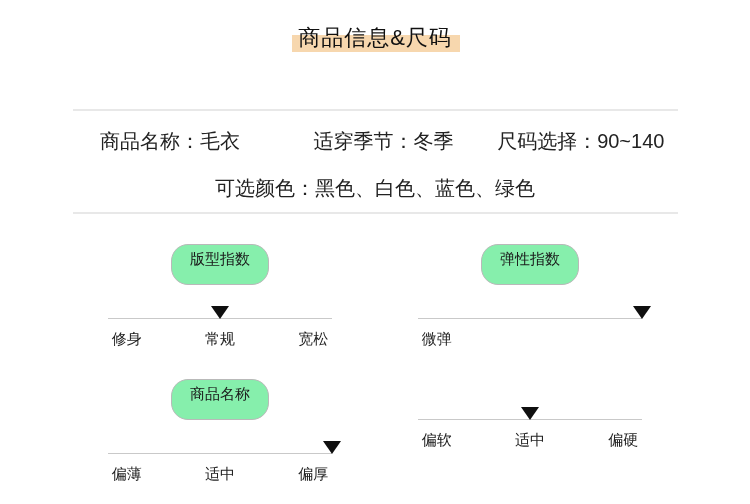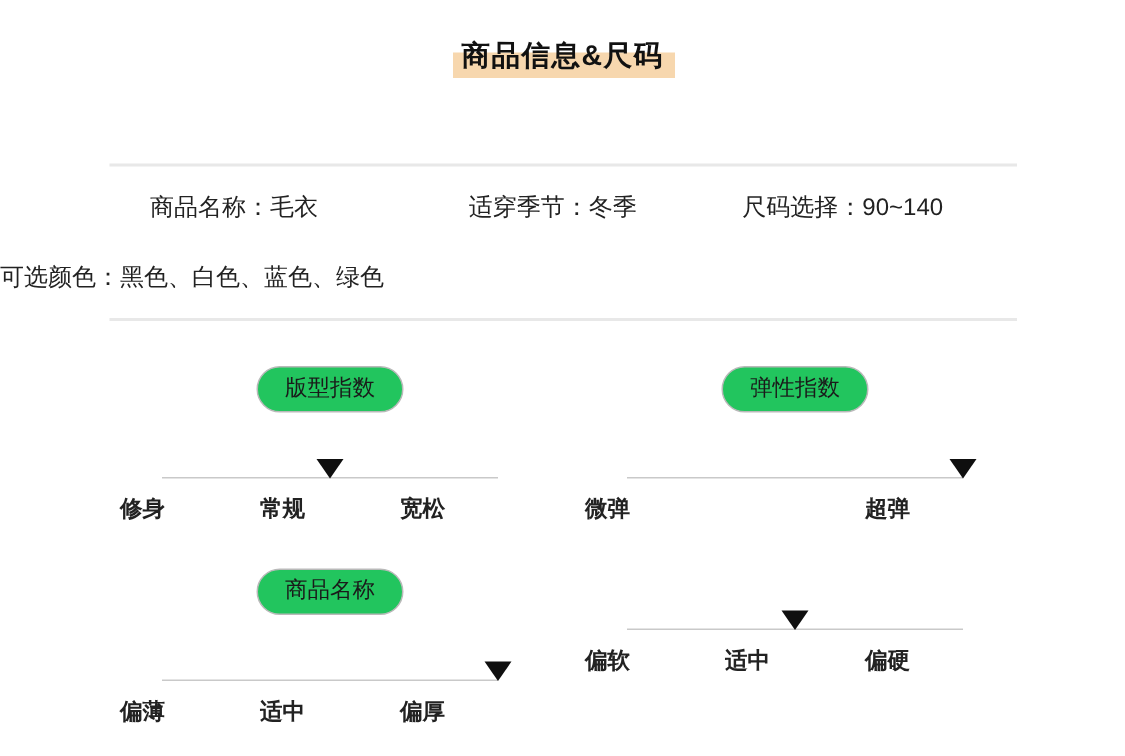--- a/index.html
+++ b/index.html
@@ -21,22 +21,22 @@
   .title-wrap {
     position: absolute;
     top: 22px;
     left: 0;
     width: 750px;
     text-align: center;
   }
   .title {
     display: inline-block;
     position: relative;
-    font-size: 19px;
-    font-weight: bold;
+    font-size: 22px;
+    font-weight: normal;
     letter-spacing: 1px;
     color: #111111;
     padding: 0 6px 0 6px;
     line-height: 32px;
   }
   .title .hl {
     position: absolute;
     left: 0;
     right: -2px;
     bottom: 2px;
@@ -58,60 +58,61 @@
     background: #e8e8e8;
   }
   .divider.top { top: 109px; }
   .divider.bottom { top: 212px; }
 
   
   .info-row {
     position: absolute;
     left: 0;
     width: 750px;
-    font-size: 16px;
+    font-size: 20px;
     color: #222222;
     white-space: nowrap;
   }
   .info-row.r1 {
     top: 128px;
     padding-left: 100px;
     box-sizing: border-box;
   }
   .info-row.r1 .cell { display: inline-block; }
   .info-row.r1 .c1 { width: 208px; }
   .info-row.r1 .c2 { width: 178px; }
   .info-row.r1 .c3 { width: 180px; }
   .info-row.r2 {
     top: 175px;
+    text-align: center;
   }
 
   
   .idx {
     position: absolute;
     width: 280px;
   }
   .idx.col-l { left: 80px; }
   .idx.col-r { left: 390px; }
   .idx.row-1 { top: 244px; }
   .idx.row-2 { top: 379px; }
 
   .badge-wrap {
     text-align: center;
     height: 34px;
   }
   .badge {
     display: inline-block;
     border: 1px solid #b9b9b9;
     border-radius: 17px;
-    padding: 5px 18px 6px 18px;
+    padding: 5px 18px 16px 18px;
     font-size: 15px;
     color: #1a1a1a;
     line-height: 18px;
-    background: #22c55e;
+    background: #86efac;
   }
 
   .scale {
     position: relative;
     margin-top: 22px;
     height: 52px;
   }
   .scale-line {
     position: absolute;
     top: 18px;
@@ -136,23 +137,23 @@
   .ticks {
     position: absolute;
     top: 30px;
     left: 0;
     right: 0;
     display: flex;
     justify-content: space-between;
   }
   .tick {
     width: 33.33%;
+    text-align: center;
     font-size: 15px;
     color: #222222;
-    font-weight: bold;
   }
 </style>
 </head>
 <body>
 
 <div class="title-wrap">
   <div class="title">
     <span class="hl"></span>
     <span class="txt">商品信息&amp;尺码</span>
   </div>
@@ -188,21 +189,20 @@
 
 <div class="idx col-r row-1">
   <div class="badge-wrap">
     <span class="badge">弹性指数</span>
   </div>
   <div class="scale">
     <div class="scale-line"></div>
     <div class="arrow pos-2"></div>
     <div class="ticks">
       <span class="tick">微弹</span>
-      <span class="tick">超弹</span>
     </div>
   </div>
 </div>
 
 <div class="idx col-l row-2">
   <div class="badge-wrap">
     <span class="badge">商品名称</span>
   </div>
   <div class="scale">
     <div class="scale-line"></div>

